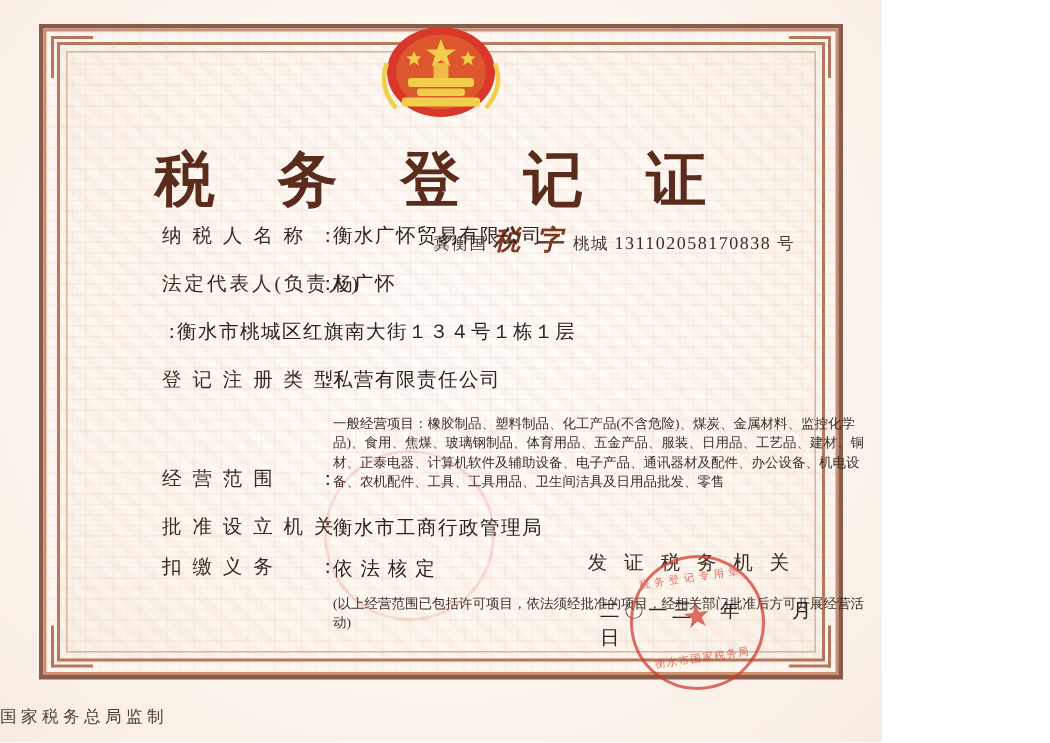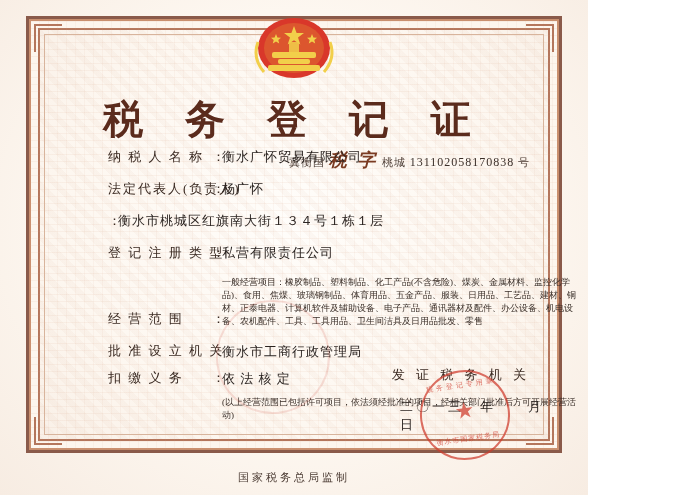--- a/index.html
+++ b/index.html
@@ -95,21 +95,21 @@
     position:absolute;top:8px;font-size:7px;letter-spacing:3px;white-space:nowrap;
   }
   
   .ghost-seal{
     position:absolute;left:330px;top:300px;width:110px;height:110px;
     border:2px solid rgba(207,59,44,.28);border-radius:50%;
     transform:translate(-100%,0) rotate(-6deg);
     opacity:.5;
   }
   .footer{
-    position:absolute;left:0;right:0;bottom:10px;text-align:center;
+    position:absolute;left:0;right:0;bottom:10px;
     font-size:11px;color:#4a3a32;letter-spacing:3px;
   }
   .corner{position:absolute;width:26px;height:26px;border:2px solid #b4765c;}
   .c-tl{left:34px;top:24px;border-right:0;border-bottom:0;}
   .c-tr{right:34px;top:24px;border-left:0;border-bottom:0;}
   .c-bl{left:34px;bottom:50px;border-right:0;border-top:0;}
   .c-br{right:34px;bottom:50px;border-left:0;border-top:0;}
 </style>
 </head>
 <body>

